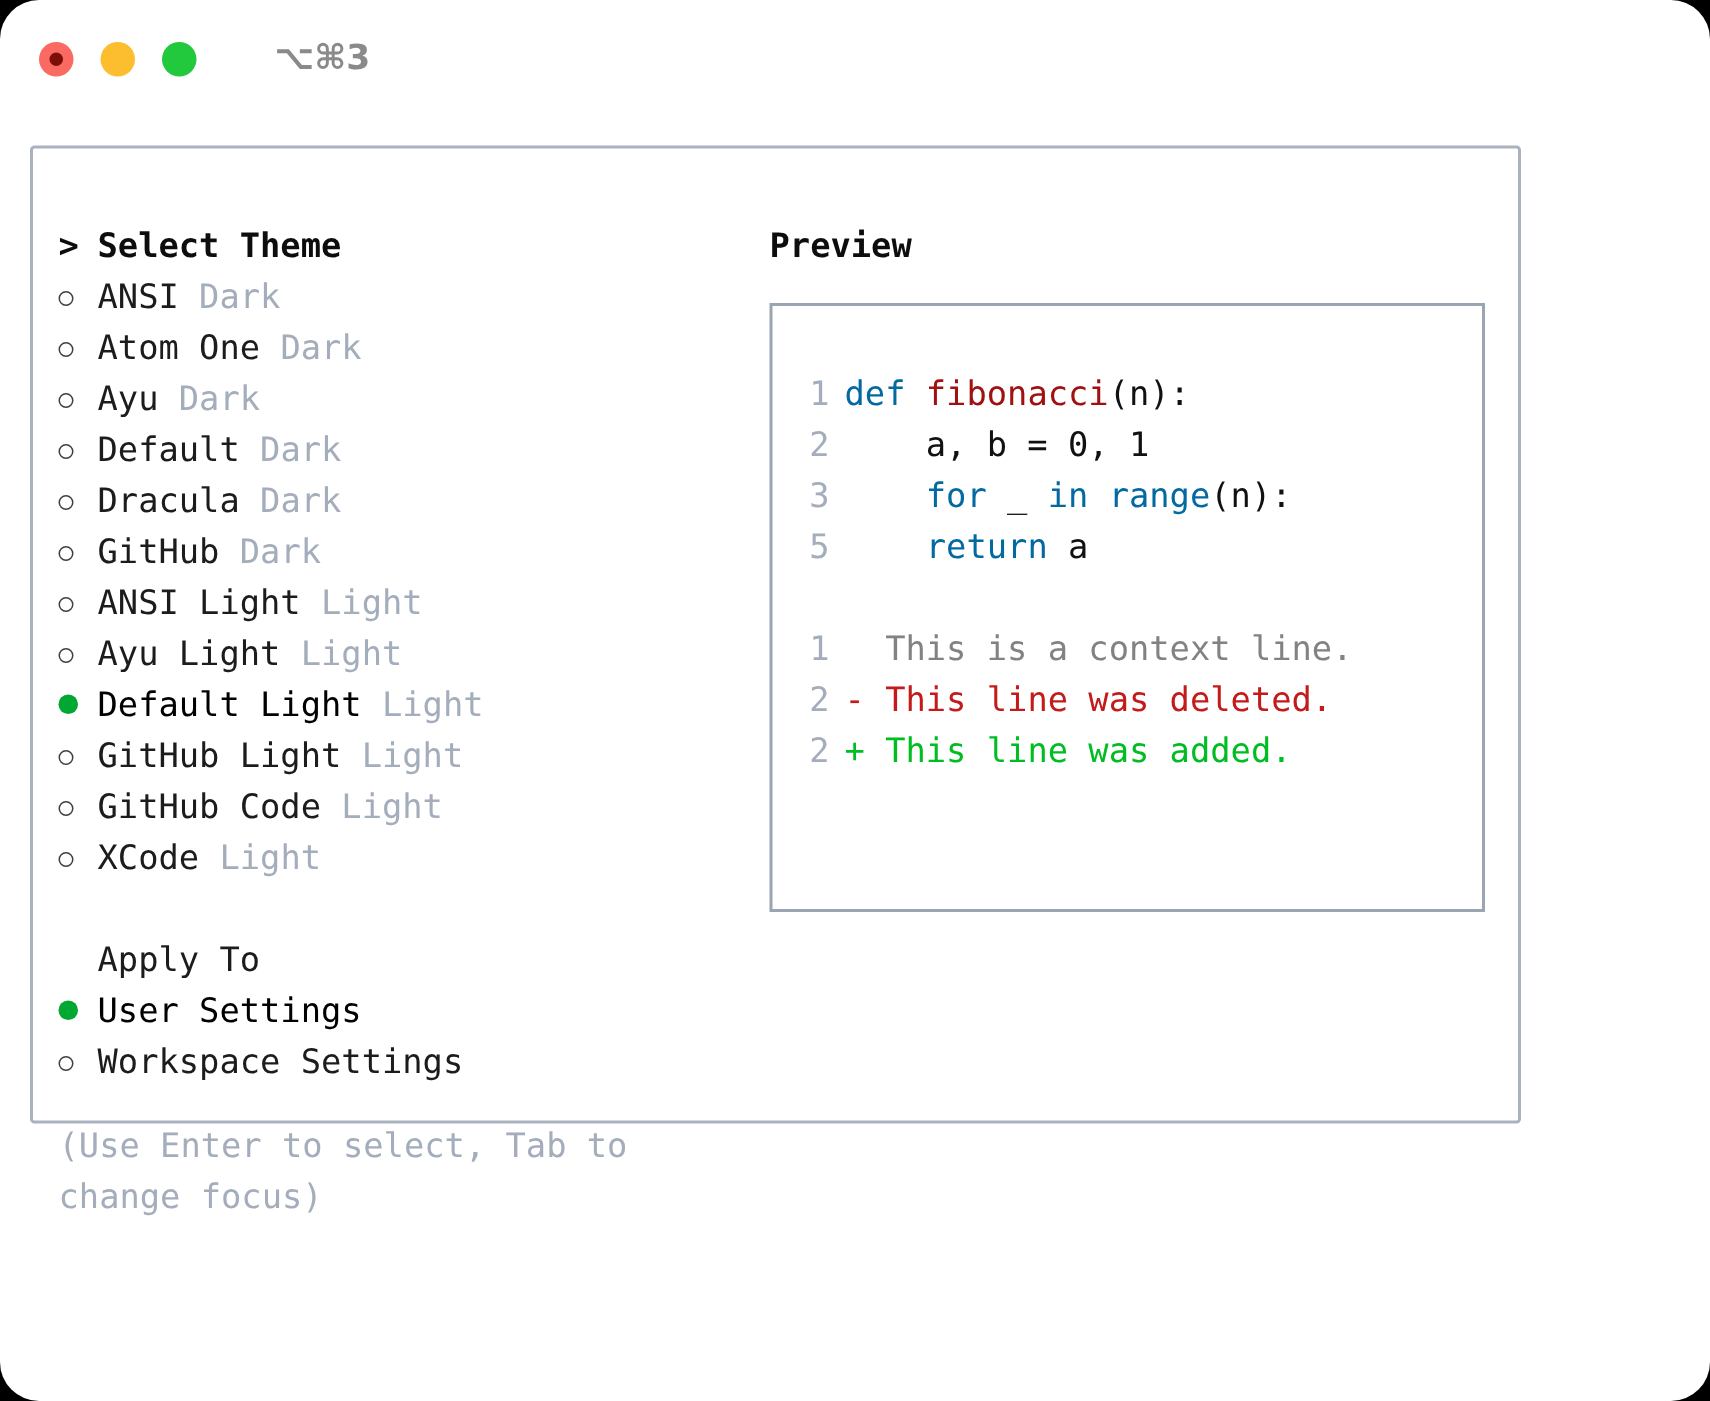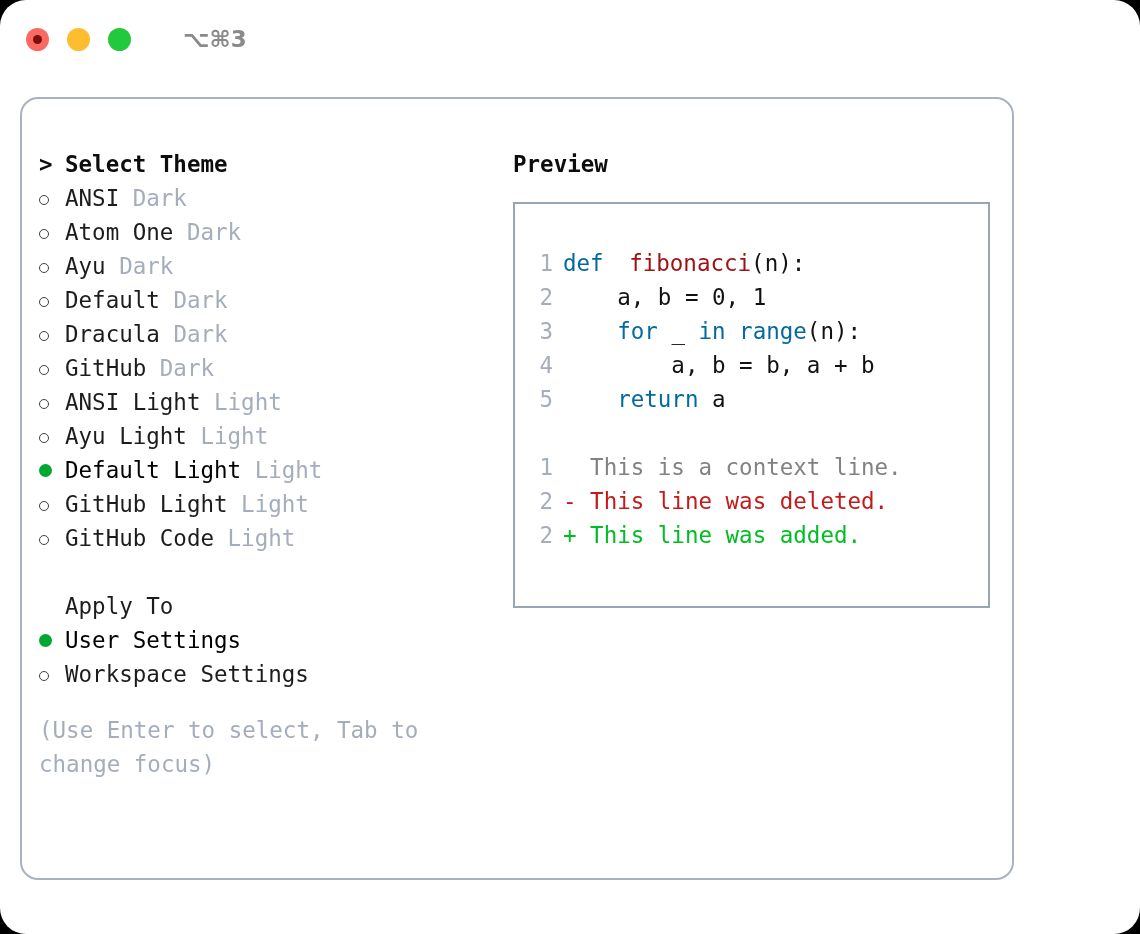--- a/index.html
+++ b/index.html
@@ -64,23 +64,23 @@
     letter-spacing: 0px;
     font-family: "DejaVu Sans", "Liberation Sans", sans-serif;
   }
 
   
   .panel {
     position: absolute;
     left: 20px;
     top: 97px;
     width: 994px;
-    height: 783px;
+    height: 652px;
     border: 2px solid #aab2c0;
-    border-radius: 18px;
+    border-radius: 3px;
     box-sizing: border-box;
   }
 
   .panel-inner {
     position: absolute;
     left: 0; top: 0;
     width: 100%;
     height: 100%;
   }
 
@@ -178,21 +178,21 @@
     white-space: pre;
   }
   .ln {
     display: inline-block;
     width: 26px;
     text-align: right;
     color: #a4adbb;
     margin-right: 10px;
   }
   .kw   { color: #0369a1; }
-  .fn   { color: #a01111; margin-left: 12px; }
+  .fn   { color: #a01111; }
   .pl   { color: #111111; }
   .ctx  { color: #828282; }
   .del  { color: #c31a1a; }
   .add  { color: #00bd22; }
   .blank { height: 34px; }
 </style>
 </head>
 <body>
 
 <div class="screen">
@@ -220,20 +220,21 @@
             <div class="row"><span class="bullet-col"><span class="dot-open"></span></span><span class="name">Atom One</span><span> </span><span class="variant">Dark</span></div>
             <div class="row"><span class="bullet-col"><span class="dot-open"></span></span><span class="name">Ayu</span><span> </span><span class="variant">Dark</span></div>
             <div class="row"><span class="bullet-col"><span class="dot-open"></span></span><span class="name">Default</span><span> </span><span class="variant">Dark</span></div>
             <div class="row"><span class="bullet-col"><span class="dot-open"></span></span><span class="name">Dracula</span><span> </span><span class="variant">Dark</span></div>
             <div class="row"><span class="bullet-col"><span class="dot-open"></span></span><span class="name">GitHub</span><span> </span><span class="variant">Dark</span></div>
             <div class="row"><span class="bullet-col"><span class="dot-open"></span></span><span class="name">ANSI Light</span><span> </span><span class="variant">Light</span></div>
             <div class="row"><span class="bullet-col"><span class="dot-open"></span></span><span class="name">Ayu Light</span><span> </span><span class="variant">Light</span></div>
             <div class="row"><span class="bullet-col"><span class="dot-filled"></span></span><span class="name sel">Default Light</span><span> </span><span class="variant">Light</span></div>
             <div class="row"><span class="bullet-col"><span class="dot-open"></span></span><span class="name">GitHub Light</span><span> </span><span class="variant">Light</span></div>
             <div class="row"><span class="bullet-col"><span class="dot-open"></span></span><span class="name">GitHub Code</span><span> </span><span class="variant">Light</span></div>
+            <div class="row"><span class="bullet-col"><span class="dot-open"></span></span><span class="name">XCode</span><span> </span><span class="variant">Light</span></div>
           </div>
 
         <div class="spacer-row"></div>
 
         <div class="section-label">Apply To</div>
 
         <div id="apply-list">
             <div class="row"><span class="bullet-col"><span class="dot-filled"></span></span><span class="name sel">User Settings</span></div>
             <div class="row"><span class="bullet-col"><span class="dot-open"></span></span><span class="name">Workspace Settings</span></div>
           </div>
@@ -242,21 +243,20 @@
       </div>
 
       <div class="right-col">
         <div class="preview-title">Preview</div>
 
         <div class="preview-box">
           <div id="code-block">
               <div class="code-line"><span class="ln">1</span><span class="kw">def </span><span class="fn">fibonacci</span><span class="pl">(n):</span></div>
               <div class="code-line"><span class="ln">2</span><span class="pl">    a, b = 0, 1</span></div>
               <div class="code-line"><span class="ln">3</span><span class="pl">    </span><span class="kw">for </span><span class="pl">_ </span><span class="kw">in </span><span class="kw">range</span><span class="pl">(n):</span></div>
-              <div class="code-line"><span class="ln">4</span><span class="pl">        a, b = b, a + b</span></div>
               <div class="code-line"><span class="ln">5</span><span class="pl">    </span><span class="kw">return </span><span class="pl">a</span></div>
             </div>
           <div class="blank"></div>
           <div id="diff-block">
               <div class="code-line"><span class="ln">1</span><span class="ctx">  </span><span class="ctx">This is a context line.</span></div>
               <div class="code-line"><span class="ln">2</span><span class="del">- </span><span class="del">This line was deleted.</span></div>
               <div class="code-line"><span class="ln">2</span><span class="add">+ </span><span class="add">This line was added.</span></div>
             </div>
         </div>
       </div>

